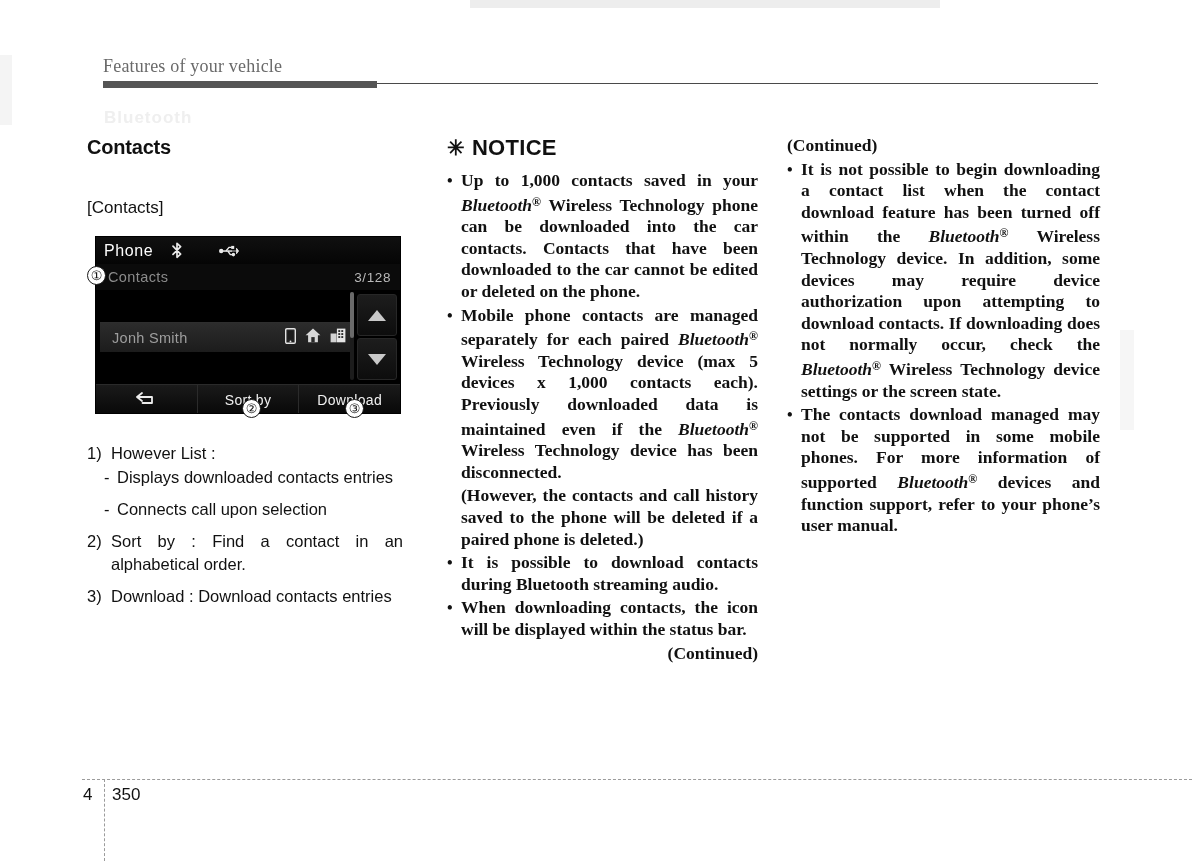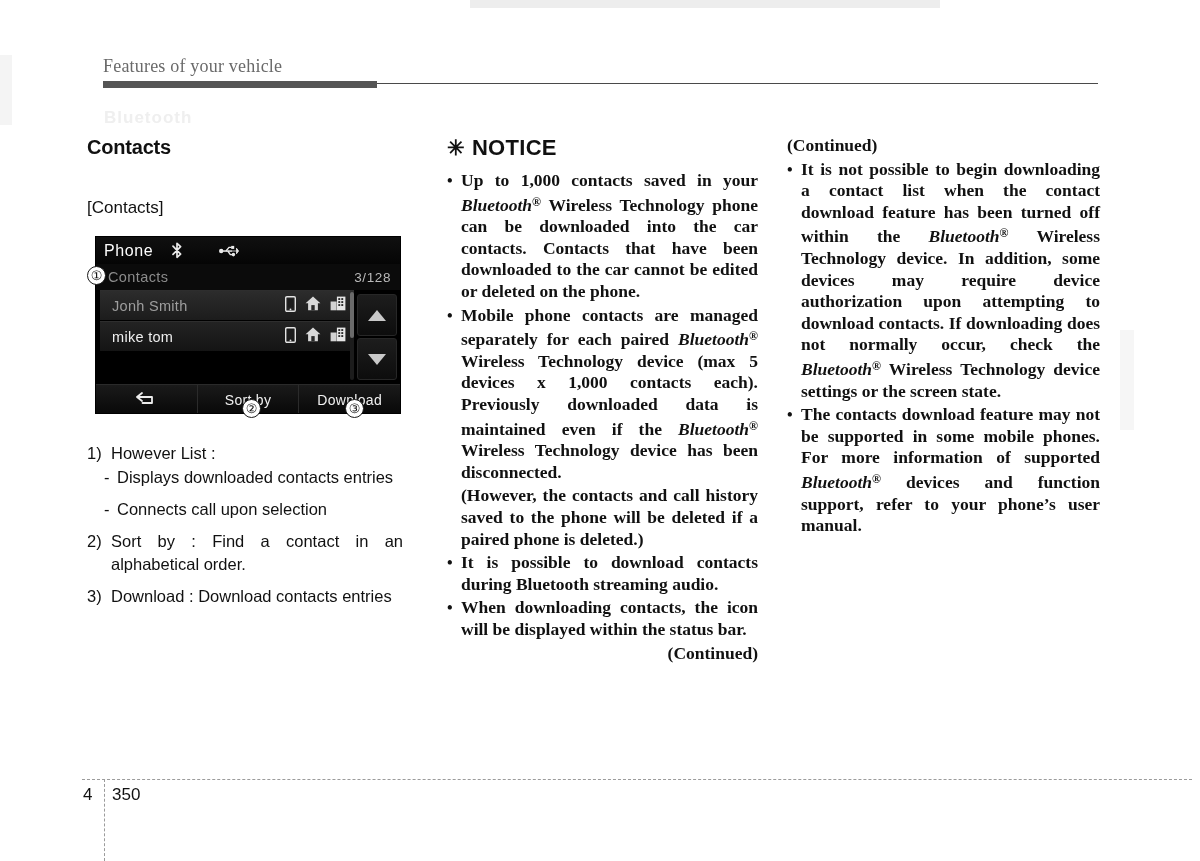--- a/index.html
+++ b/index.html
@@ -219,20 +219,21 @@
   .dev-row {
     height: 30px;
     margin-bottom: 1px;
     display: flex;
     align-items: center;
     justify-content: space-between;
     padding: 0 8px 0 12px;
     box-sizing: border-box;
     background: linear-gradient(to bottom,#232323,#141414);
     border-top: 1px solid #2e2e2e;
+    margin-top: 32px;
   }
   .dev-row.sel { background: linear-gradient(to bottom,#2c2c2c,#1c1c1c); }
   .dev-row-name {
     font-family: "Liberation Sans", sans-serif;
     font-size: 14.5px;
     color: #efefef;
     letter-spacing: 0.3px;
     white-space: nowrap;
   }
   .dev-row.sel .dev-row-name { color: #9e9e9e; }
@@ -667,21 +668,21 @@
 
 <div class="col col-right">
   <div class="continued-left">(Continued)</div>
   <div class="serif-block" id="right-bullets">
       <div class="bullet-row">
         <span class="bullet-mark">•</span>
         <div class="bullet-body"><span>It is not possible to begin downloading a contact list when the contact download feature has been turned off within the </span><span class="bt">Bluetooth</span><span class="reg">®</span><span> Wireless Technology device. In addition, some devices may require device authorization upon attempting to download contacts. If downloading does not normally occur, check the </span><span class="bt">Bluetooth</span><span class="reg">®</span><span> Wireless Technology device settings or the screen state.</span></div>
       </div>
       <div class="bullet-row">
         <span class="bullet-mark">•</span>
-        <div class="bullet-body"><span>The contacts download feature may not be supported in some mobile phones. For more information of supported </span><span class="bt">Bluetooth</span><span class="reg">®</span><span> devices and function support, refer to your phone’s user manual.</span></div>
+        <div class="bullet-body"><span>The contacts download managed may not be supported in some mobile phones. For more information of supported </span><span class="bt">Bluetooth</span><span class="reg">®</span><span> devices and function support, refer to your phone’s user manual.</span></div>
       </div>
     </div>
 </div>
 
 <div class="footer-dash"></div>
 <div class="footer-vert"></div>
 <div class="footer-chapter">4</div>
 <div class="footer-page">350</div>
 
 </body></html>

